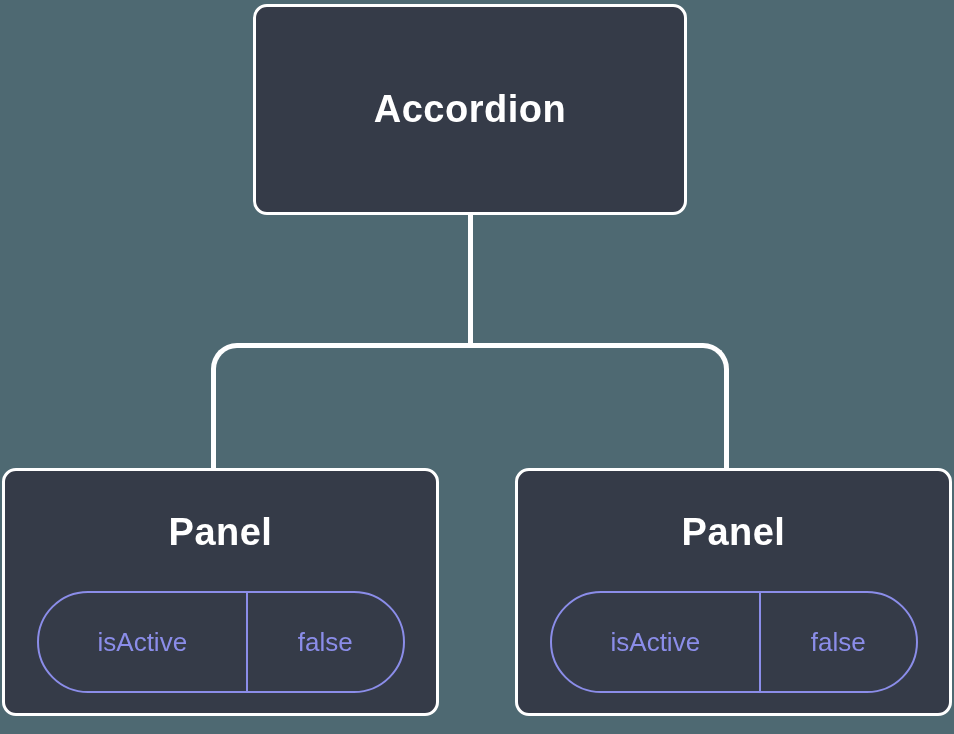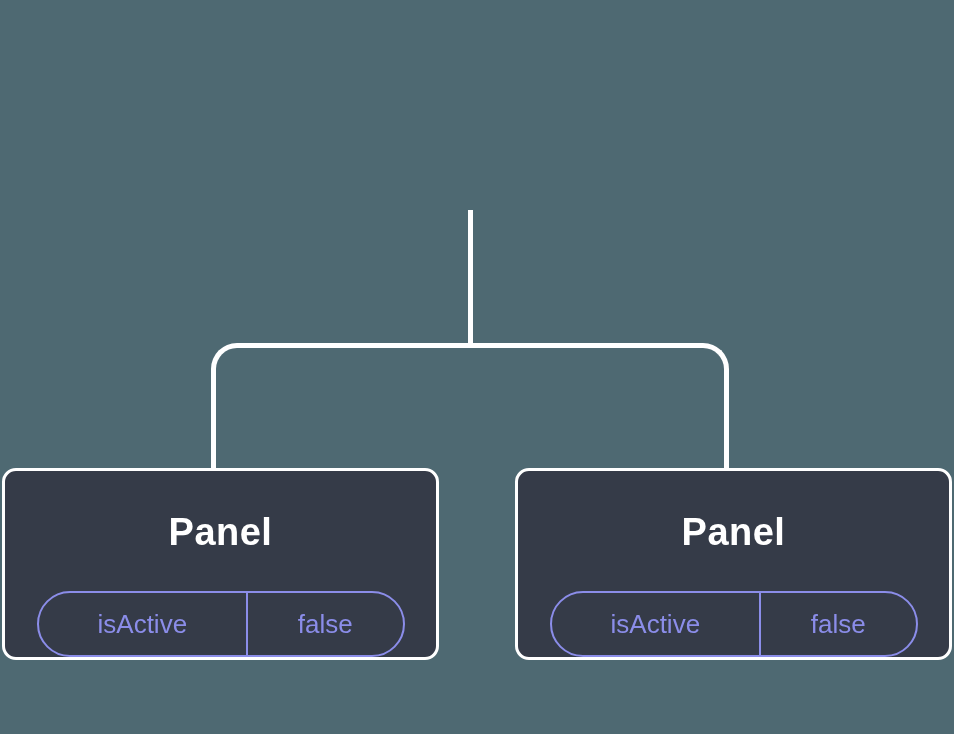--- a/index.html
+++ b/index.html
@@ -44,21 +44,21 @@
     display: flex; align-items: center; justify-content: center;
   }
   .node-title {
     color: var(--title-color, #FFFFFF);
     font-size: 38px;
     font-weight: 600;
     letter-spacing: 0.5px;
   }
   .node-child {
     top: 468px;
-    width: 437px; height: 192px;
+    width: 437px; height: 248px;
     display: flex; flex-direction: column; align-items: center;
     padding-top: 38px;
   }
   .node-child.first  { left: 2px; }
   .node-child.second { left: 515px; }
   .node-child .node-title { line-height: 46px; }
 
   
   .pill {
     margin-top: 36px;
@@ -77,20 +77,23 @@
   .pill-value { flex: 1 1 auto; }
 </style>
 </head>
 <body>
 
 <div class="canvas">
 
   <div class="stem"></div>
   <div class="bracket"></div>
 
+  <div class="node node-root">
+    <div class="node-title">Accordion</div>
+  </div>
 
   <div class="node node-child first">
     <div class="node-title">Panel</div>
     <div class="pill">
       <div class="pill-cell pill-name">isActive</div>
       <div class="pill-cell pill-value">false</div>
     </div>
   </div>
 
   <div class="node node-child second">

